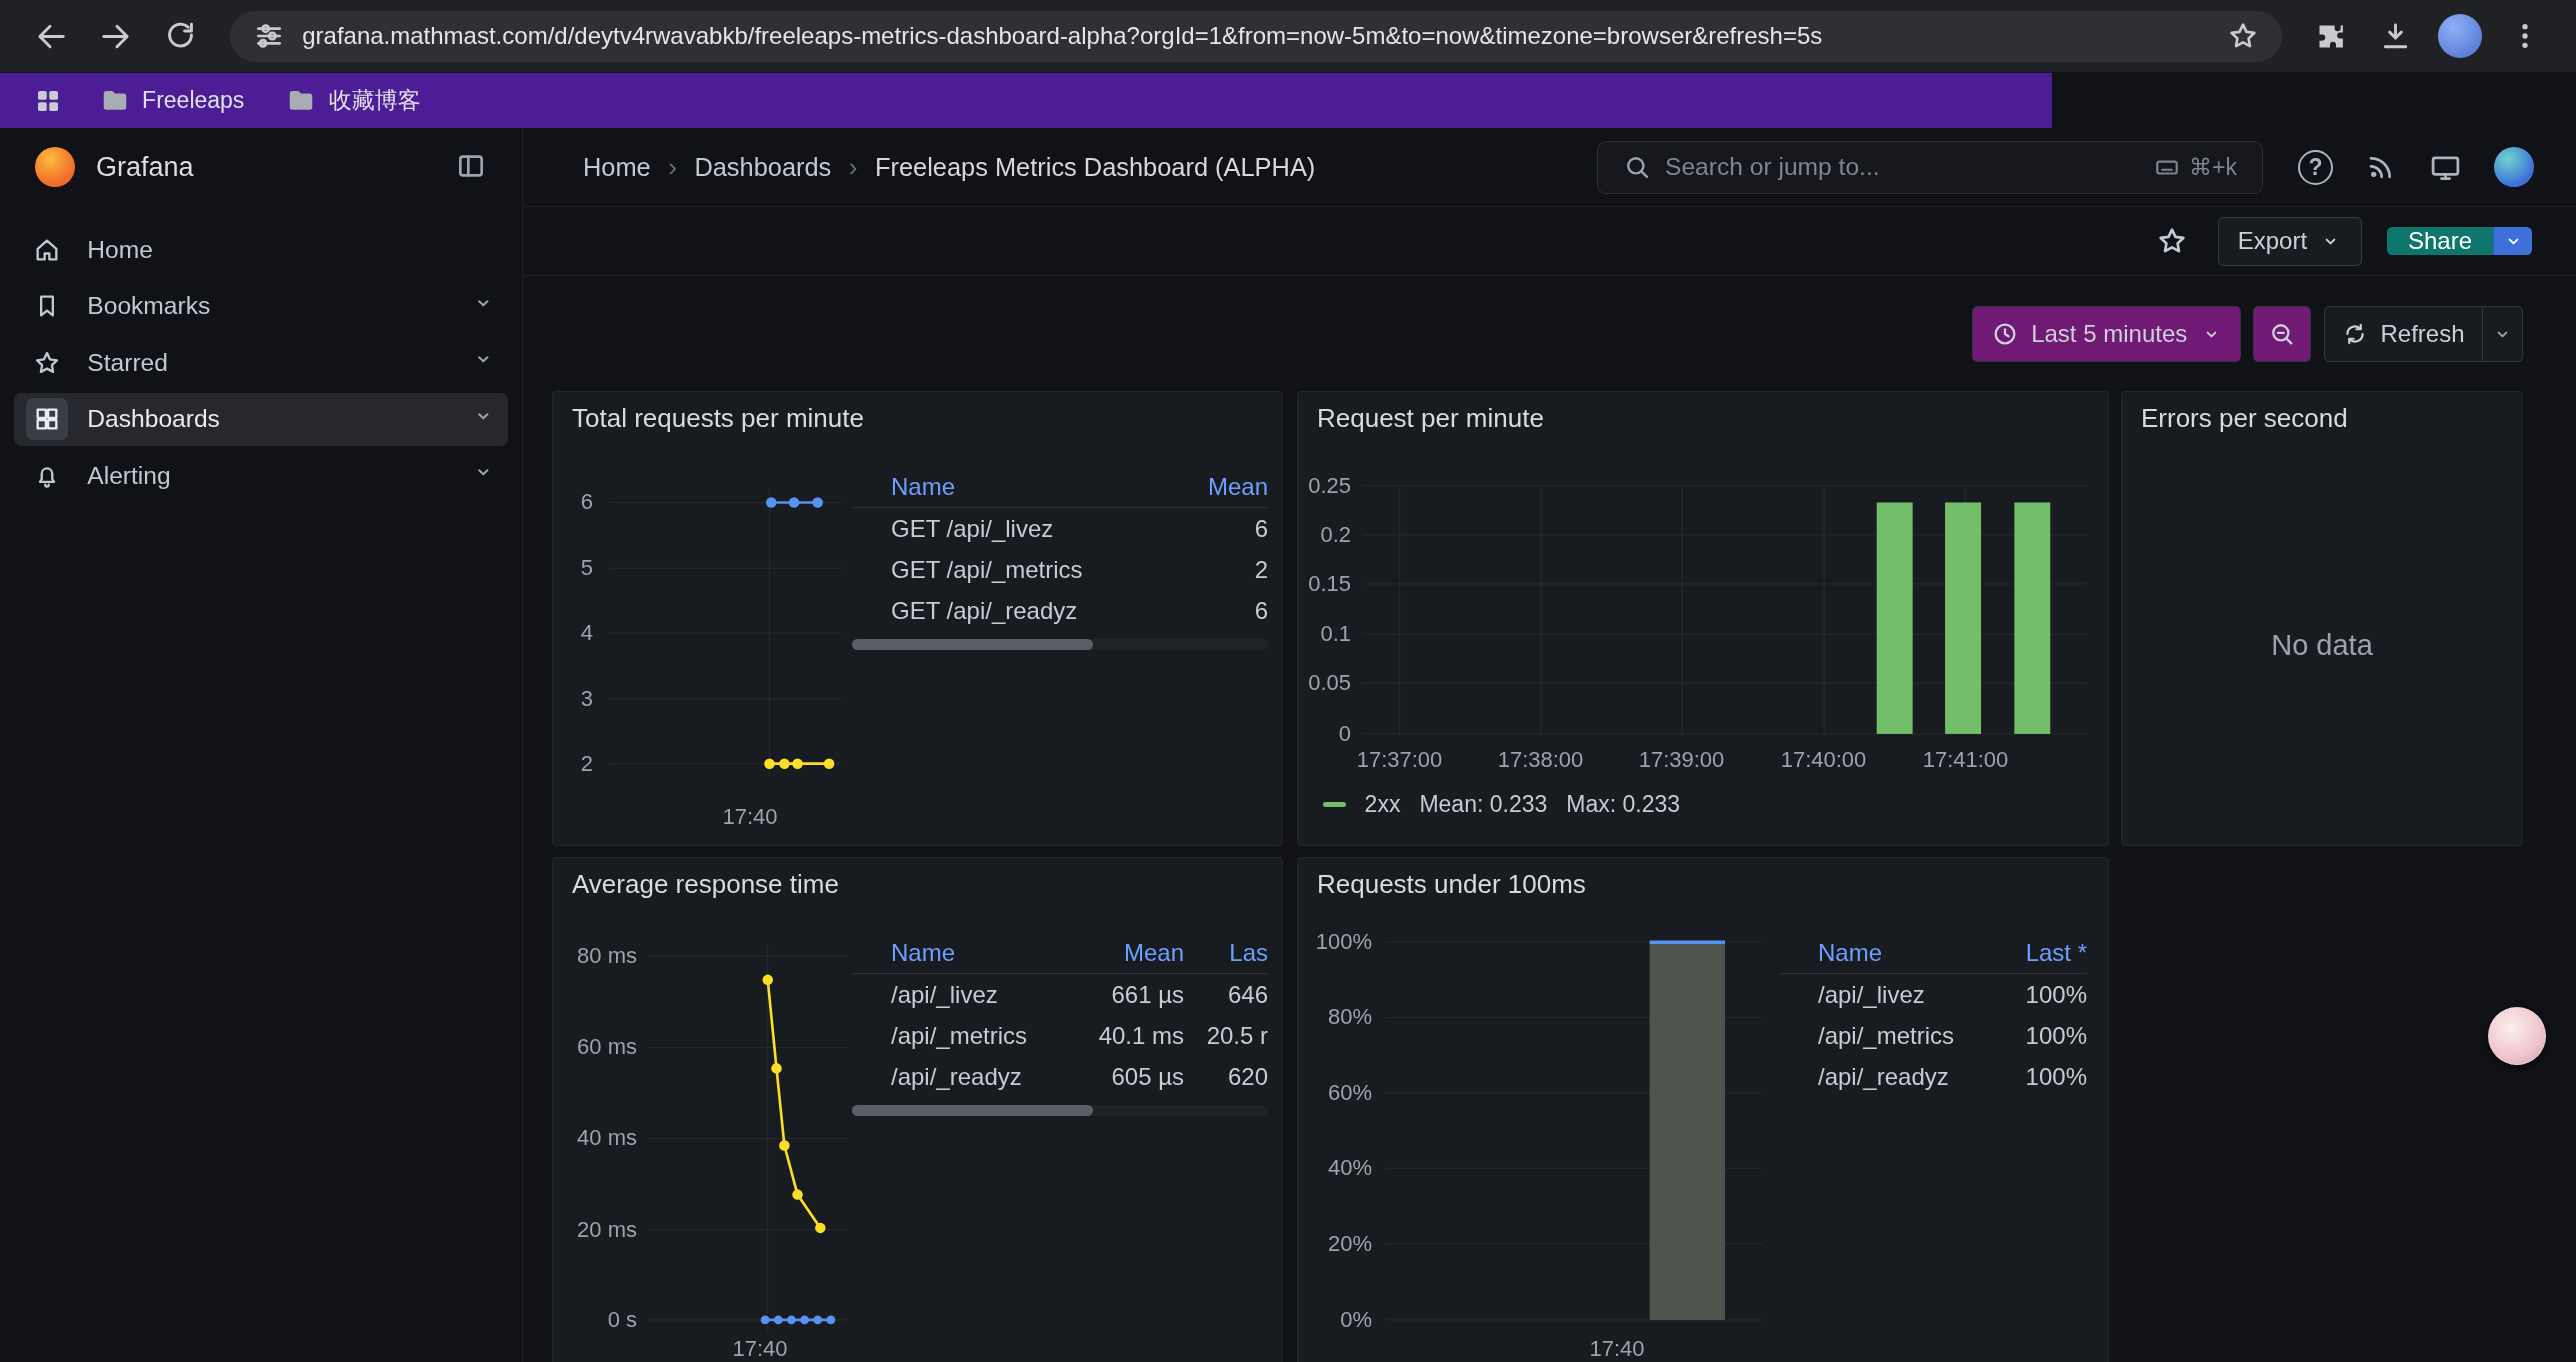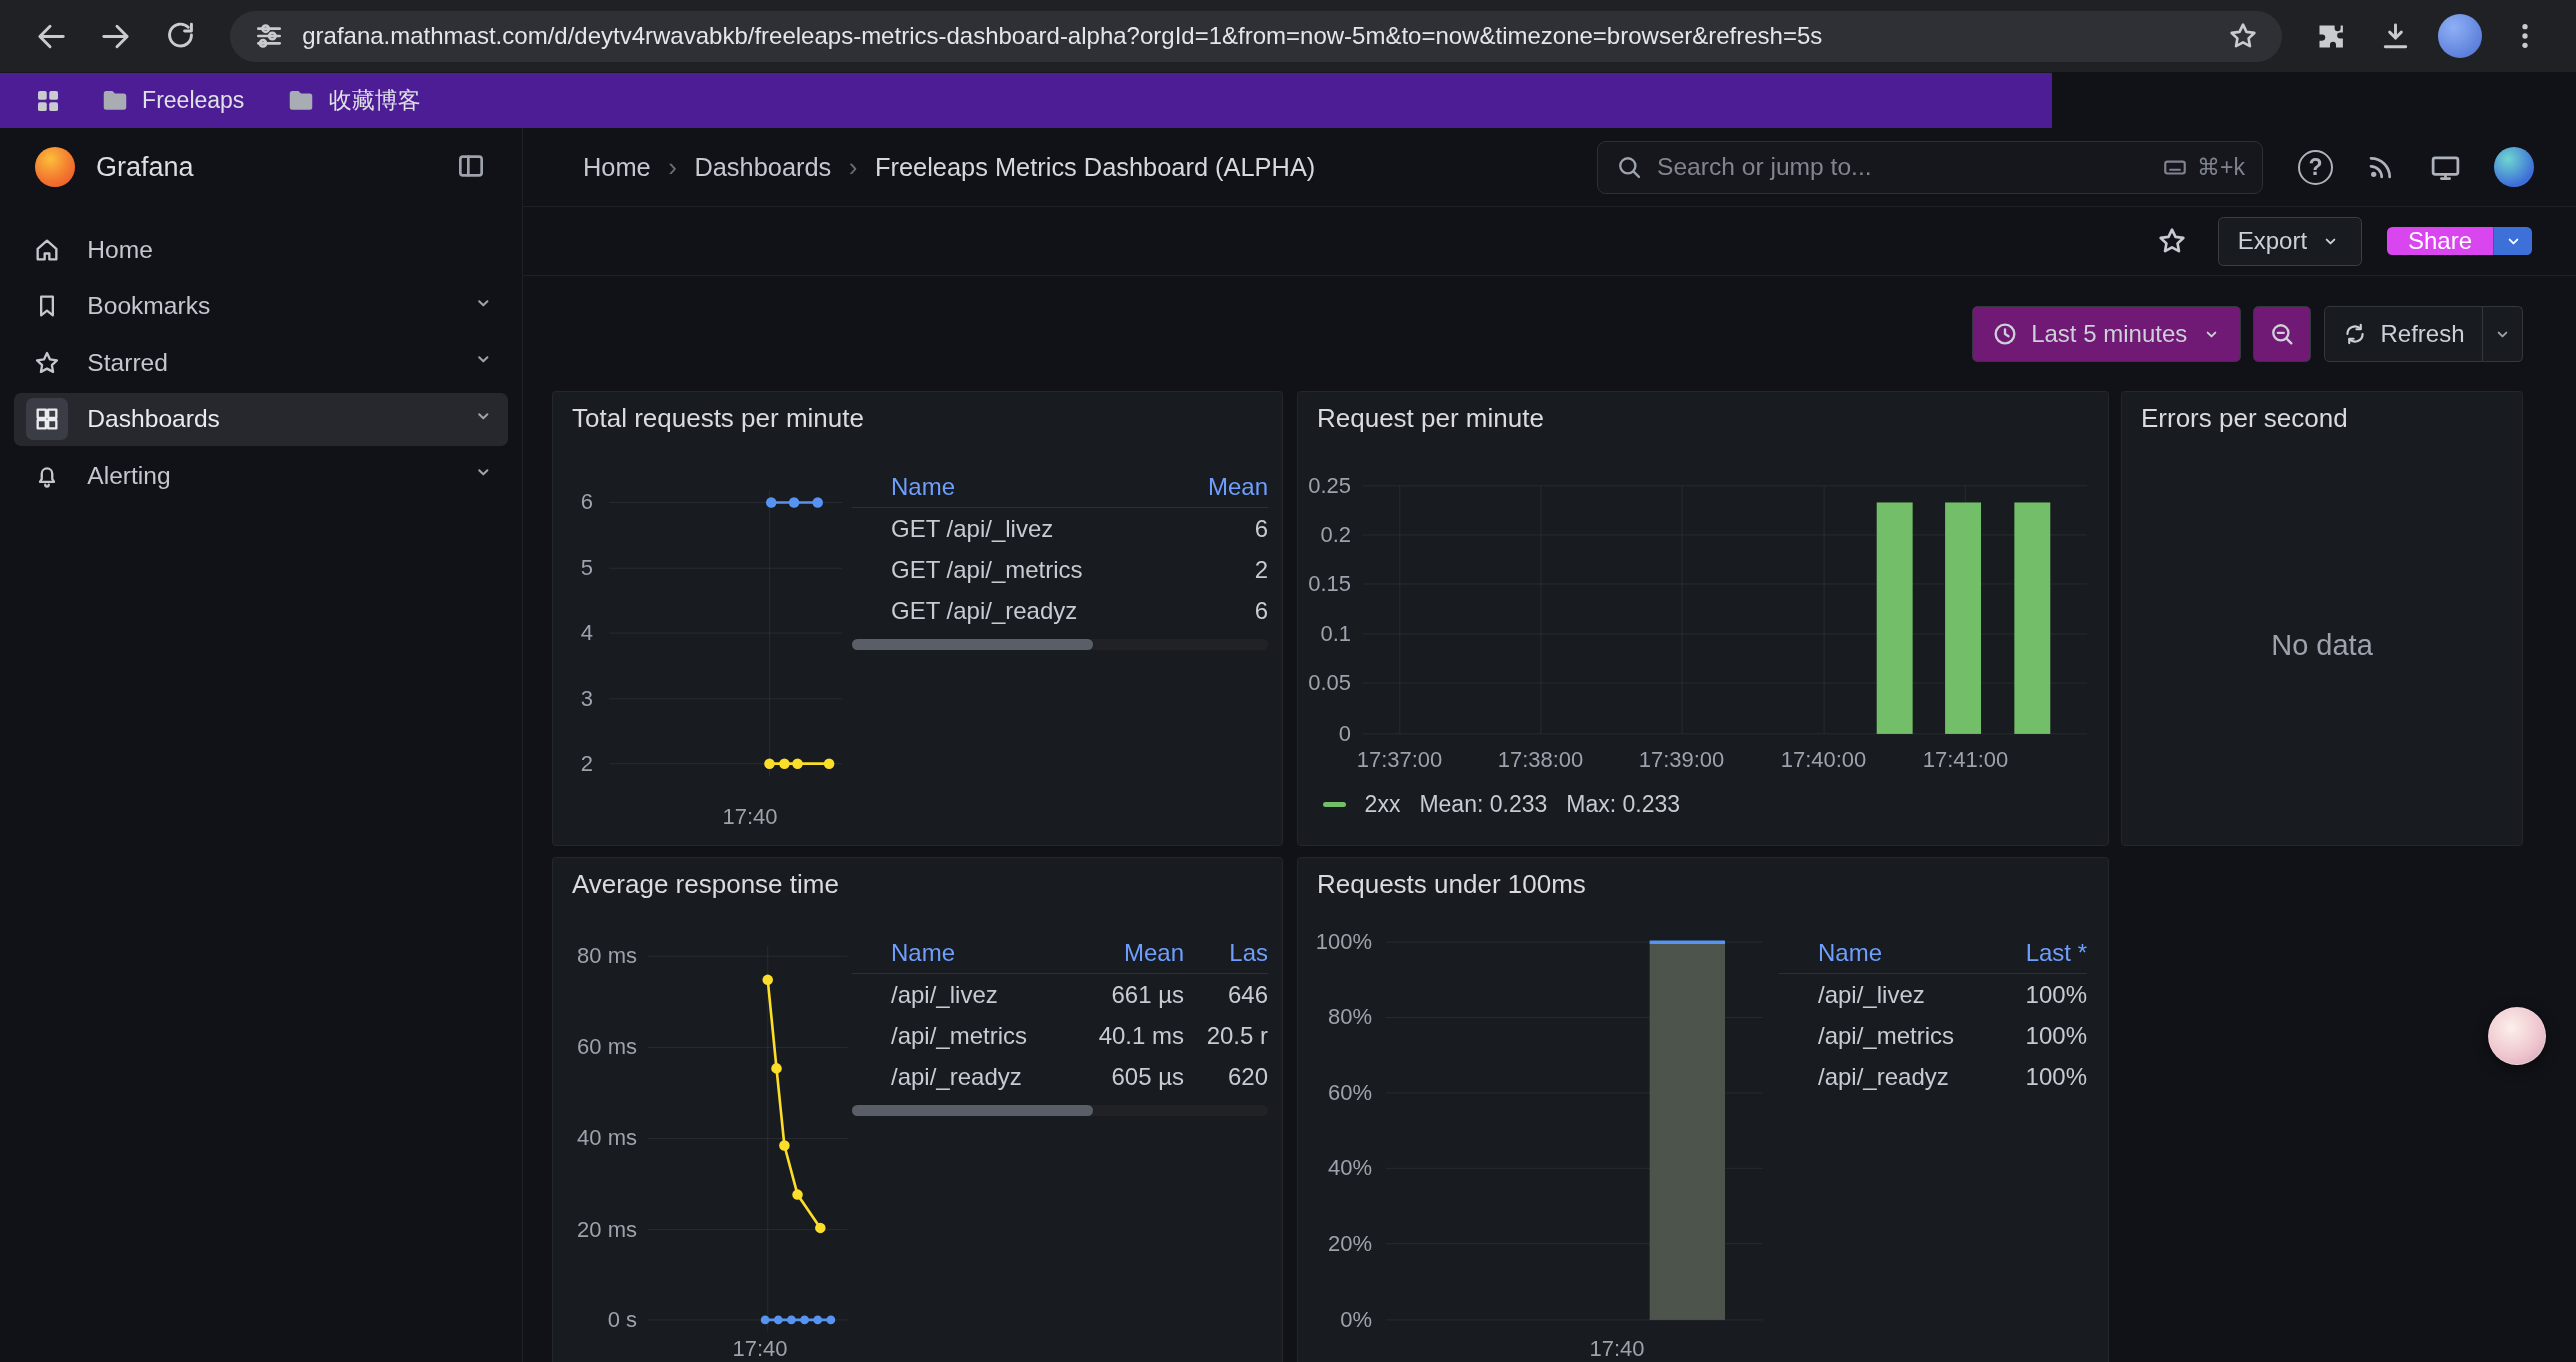--- a/index.html
+++ b/index.html
@@ -26,33 +26,33 @@
   .nav-item { height:53px; display:flex; align-items:center; gap:19px; margin:0 14px; padding:0 12.3px; border-radius:7px; color:#C3C7CF; font-size:24.6px; cursor:pointer; }
   .nav-item .icon-box { width:42px; height:42px; display:flex; align-items:center; justify-content:center; border-radius:7px; }
   .nav-item.active { background:#26282E; color:#EAEBEF; }
   .nav-item.active .icon-box { background:#3A3D45; }
   .nav-chevron { margin-left:auto; color:#9DA2AC; }
 
   
   .gf-header { position:absolute; top:128px; left:523px; width:2053px; height:79px; display:flex; align-items:center; padding:0 42px 0 60px; border-bottom:0.9px solid #1e2026; background:#111217; }
   .breadcrumbs { display:flex; align-items:center; gap:17.5px; font-size:25.4px; color:#C4C8D0; white-space:nowrap; }
   .crumb-sep { color:#686D77; font-size:26px; }
-  .search-box { margin-left:auto; width:666px; height:53px; background:#16171d; border:0.9px solid #2d3038; border-radius:8.8px; display:flex; align-items:center; padding:0 17px; gap:14px; }
+  .search-box { margin-left:auto; width:666px; height:53px; background:#16171d; border:0.9px solid #2d3038; border-radius:8.8px; display:flex; align-items:center; padding:0 25px; gap:14px; }
   .search-box input { flex:1; background:transparent; border:none; outline:none; color:#C9CDD6; font-size:24.6px; font-family:"Liberation Sans",sans-serif; }
   .search-box input::placeholder { color:#80858F; }
   .shortcut { display:flex; align-items:center; gap:8.8px; color:#7E838E; font-size:23px; white-space:nowrap; }
   .hdr-icons { display:flex; align-items:center; gap:32px; margin-left:35px; color:#AEB2BC; }
   .help-circle { width:35px; height:35px; border:2.2px solid #AEB2BC; border-radius:50%; display:flex; align-items:center; justify-content:center; font-size:23px; font-weight:700; color:#AEB2BC; }
   .avatar-gf { width:40px; height:40px; border-radius:50%; background:radial-gradient(circle at 35% 30%, #6FD6CE, #3E6FD9 70%); }
 
   .gf-subheader { position:absolute; top:207px; left:523px; width:2053px; height:69px; display:flex; align-items:center; justify-content:flex-end; gap:24.6px; padding-right:44px; border-bottom:0.9px solid #1e2026; background:#111217; }
   .btn { height:49px; display:flex; align-items:center; gap:12.3px; border-radius:5.3px; font-size:24px; cursor:pointer; }
   .btn-outline { border:0.9px solid #3a3d45; background:#181b1f; color:#CDD0D8; padding:0 19px; }
   .btn-split { display:flex; align-items:stretch; }
-  .btn-primary { background:#d946ef; color:#FFFFFF; padding:0 21px; display:flex; align-items:flex-end; gap:10.5px; border-radius:5.3px 0 0 5.3px; font-size:24px; }
+  .btn-primary { background:#0f766e; color:#FFFFFF; padding:0 21px; display:flex; align-items:flex-end; gap:10.5px; border-radius:5.3px 0 0 5.3px; font-size:24px; }
   .btn-primary-caret { background:#3D71D9; border-left:0.9px solid #2c5cc5; border-radius:0 5.3px 5.3px 0; width:39px; display:flex; align-items:center; justify-content:center; color:#fff; }
   .icon-btn-plain { color:#C6CAD3; display:flex; align-items:center; justify-content:center; width:42px; height:42px; }
 
   
   .time-controls { position:absolute; top:306px; right:53px; display:flex; gap:12.3px; align-items:center; }
   .tc-btn { height:56px; border:0.9px solid #34373e; background:#701a75; border-radius:5.3px; display:flex; align-items:center; gap:12.3px; color:#CDD0D8; font-size:24px; padding:0 17.5px; cursor:pointer; }
   .tc-group { display:flex; align-items:stretch; height:56px; }
   .tc-group .seg-main { border:0.9px solid #34373e; background:#181b1f; border-radius:5.3px 0 0 5.3px; display:flex; align-items:center; gap:12.3px; color:#CDD0D8; font-size:24px; padding:0 17.5px; cursor:pointer; }
   .tc-group .seg-caret { border:0.9px solid #34373e; border-left:none; background:#181b1f; border-radius:0 5.3px 5.3px 0; width:40px; display:flex; align-items:center; justify-content:center; color:#9DA2AC; cursor:pointer; }
 

